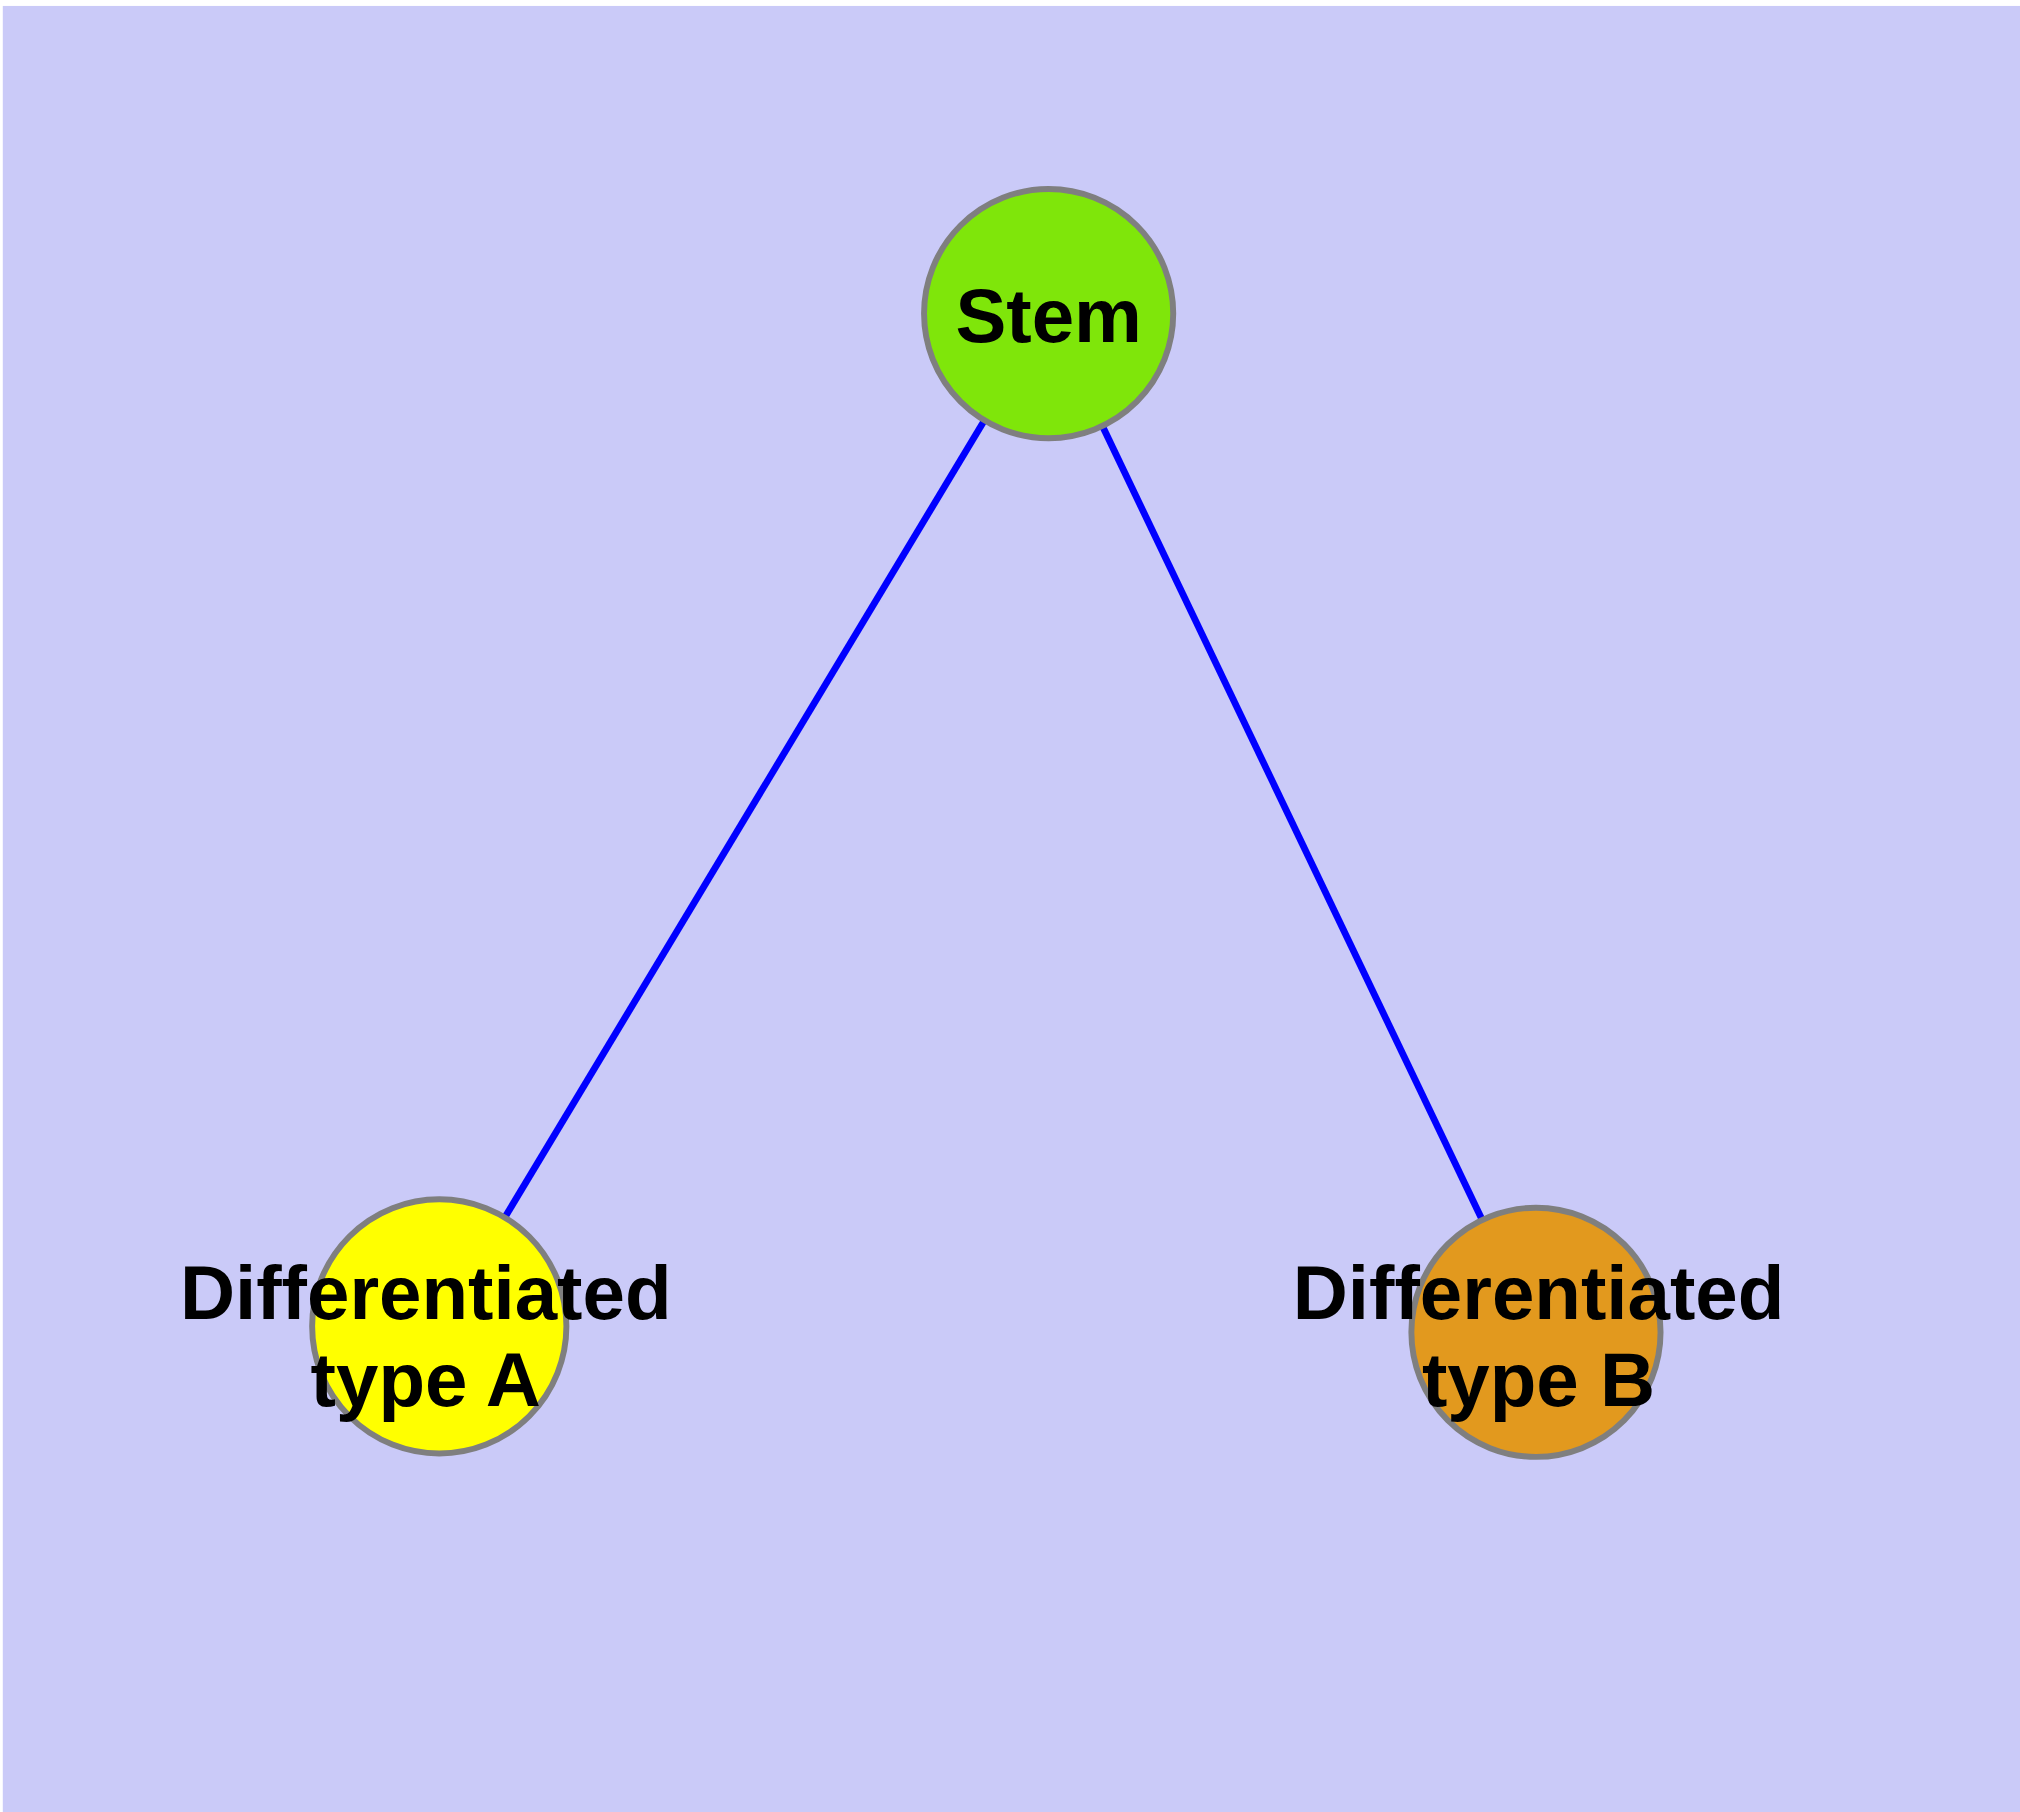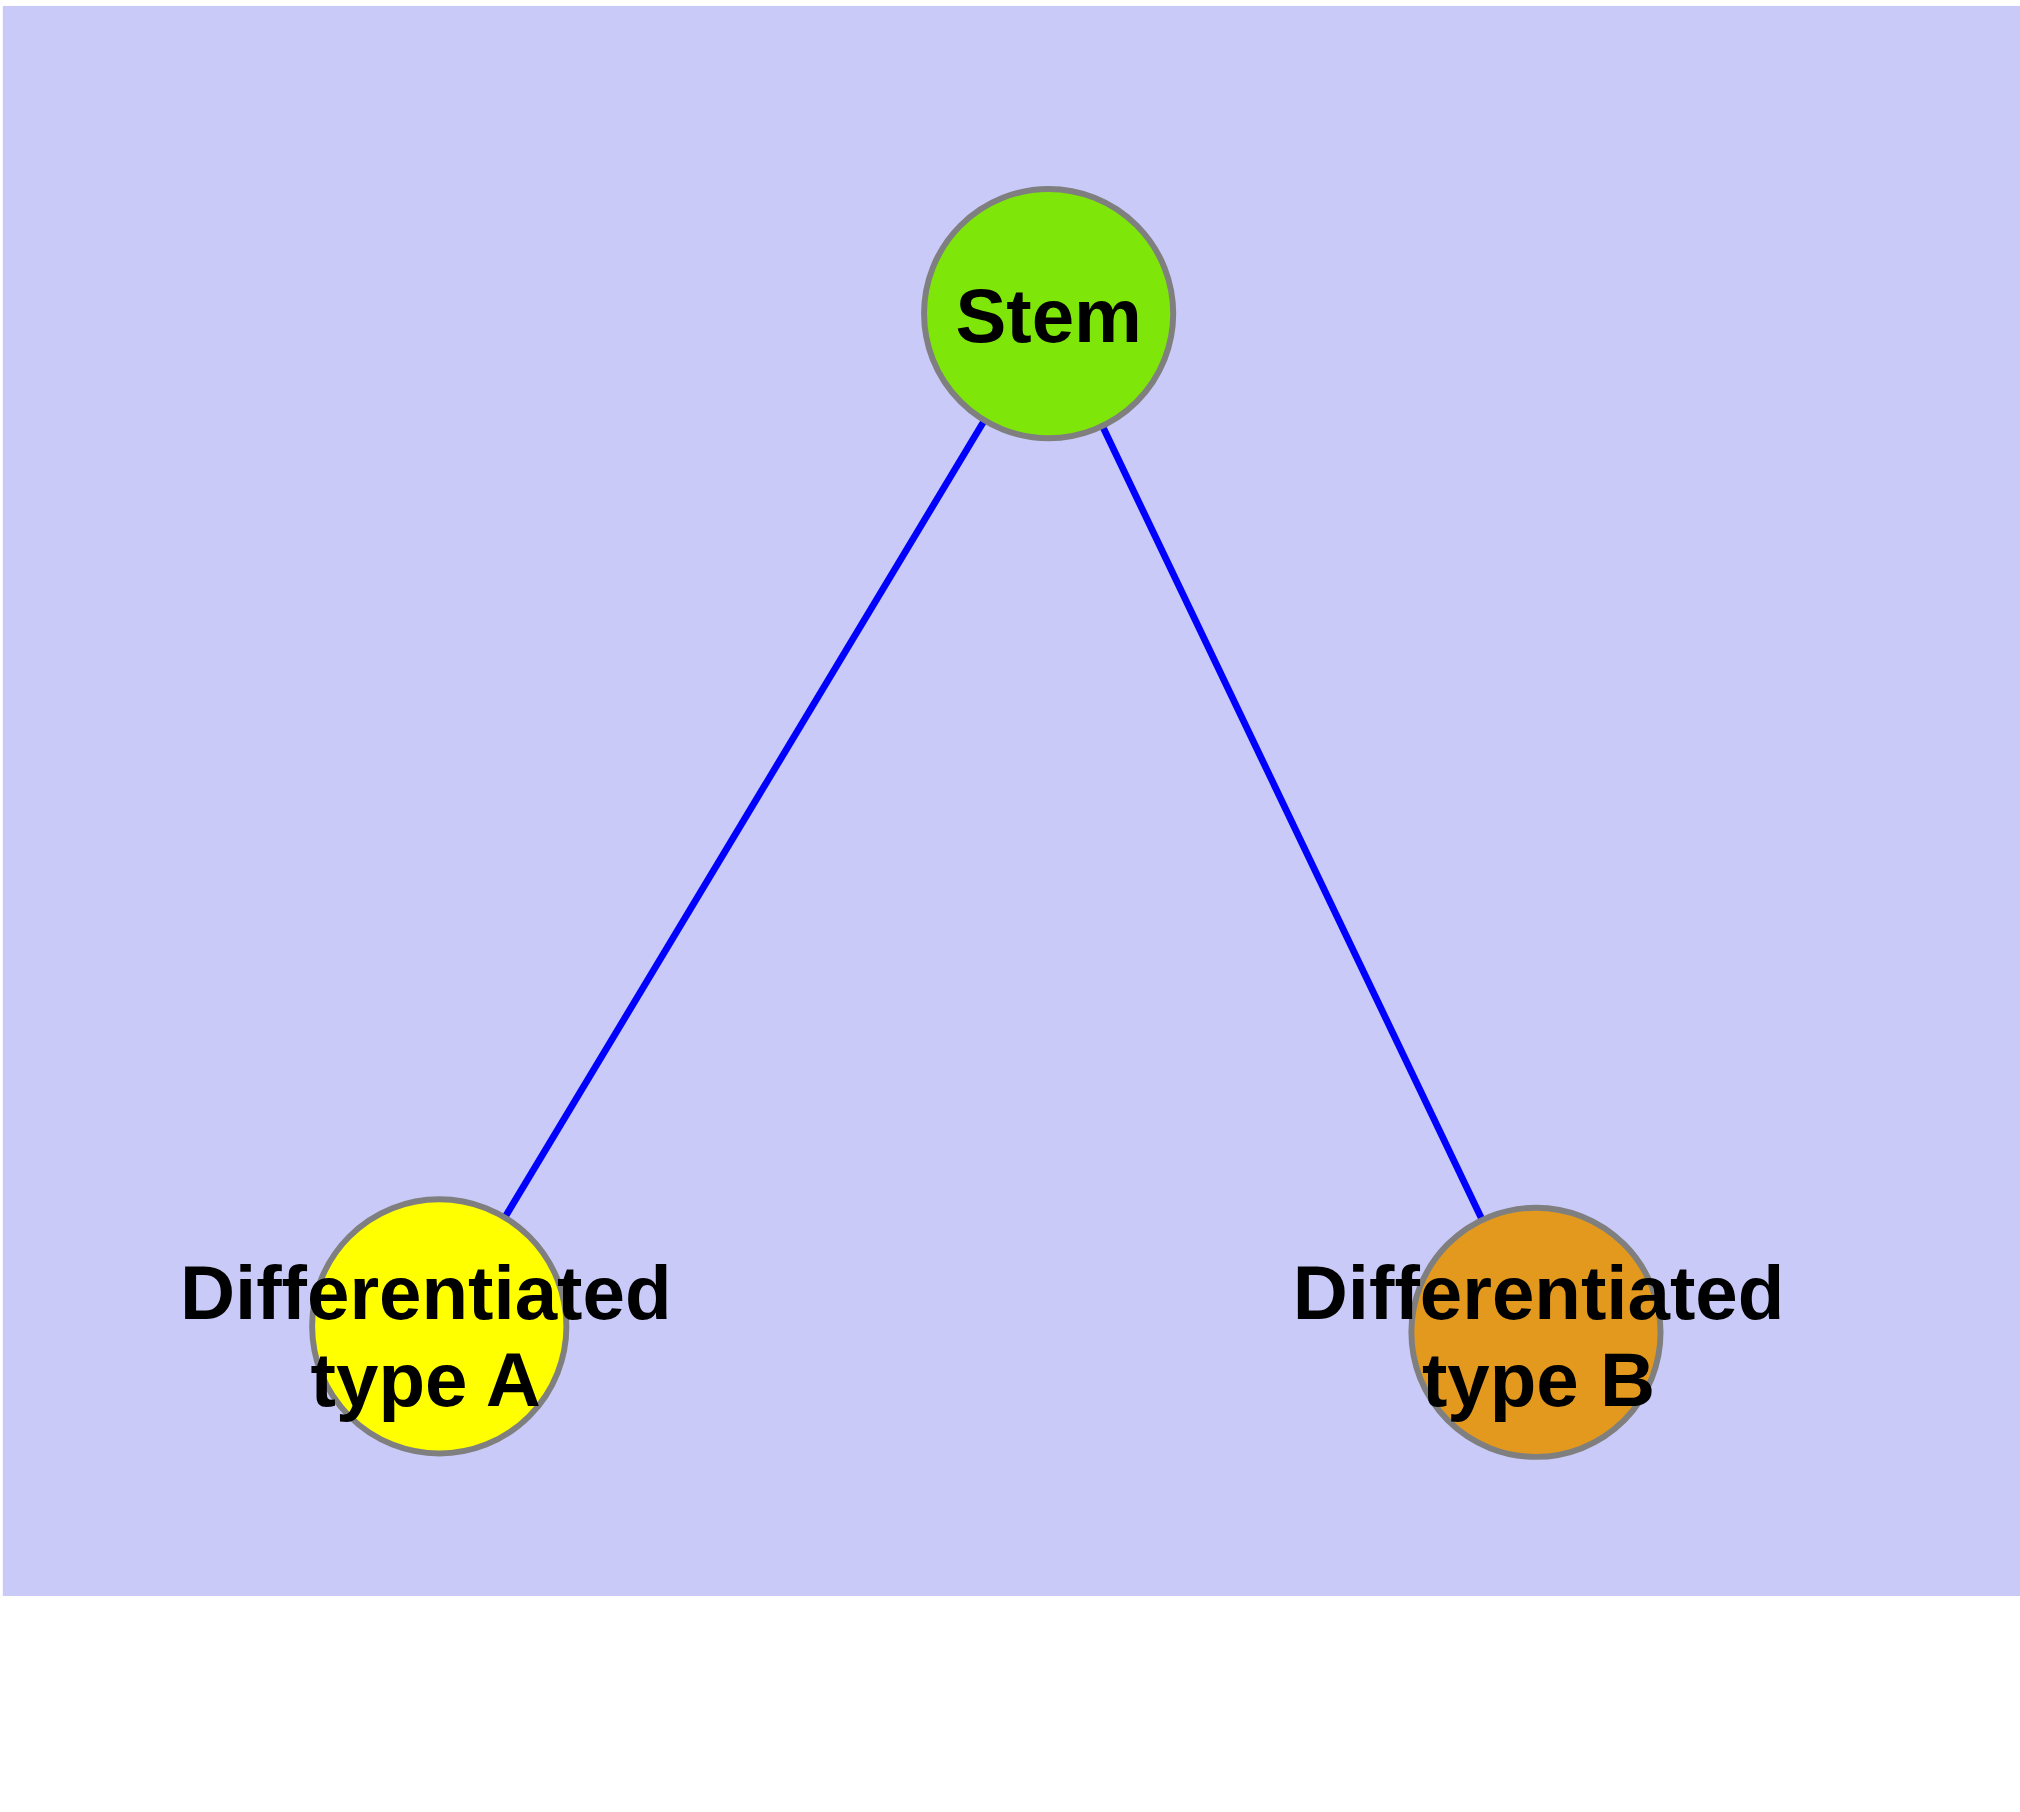--- a/index.html
+++ b/index.html
@@ -3,21 +3,21 @@
 <meta charset="utf-8">
 <style>
   html, body {
     margin: 0;
     padding: 0;
     background: #ffffff;
   }
   .page {
     position: relative;
     width: 2021px;
-    height: 1596px;
+    height: 1812px;
     overflow: hidden;
     font-family: "Liberation Sans", sans-serif;
   }
   .page svg {
     position: absolute;
     inset: 0;
     display: block;
   }
   .node-circle {
     stroke-width: 7px;

